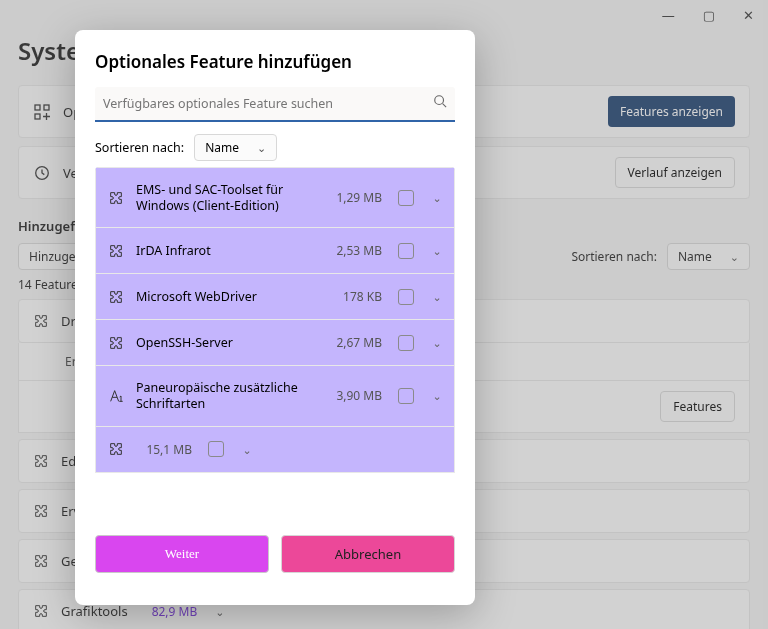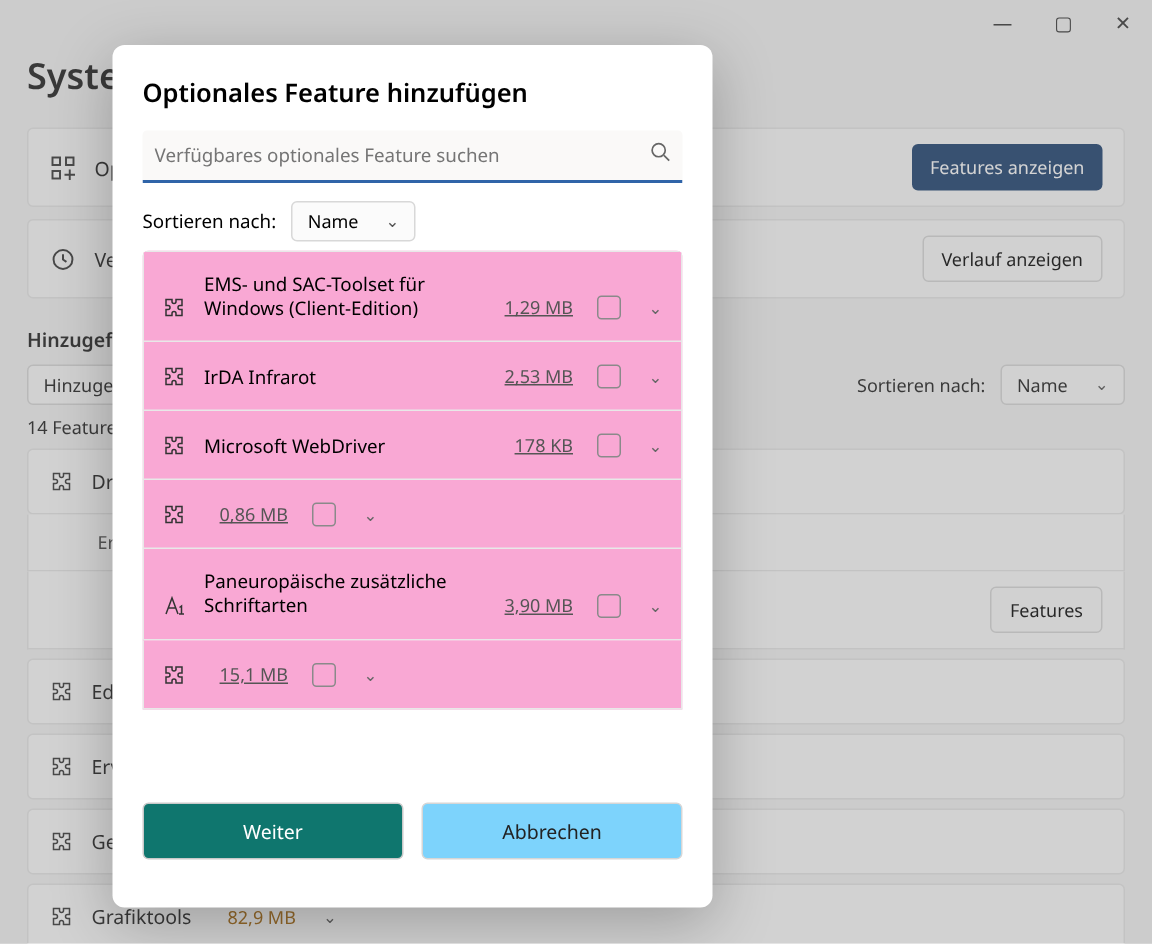--- a/index.html
+++ b/index.html
@@ -13,49 +13,49 @@
 .row { display: flex; align-items: center; gap: 12px; background: #fbfbfb; border: 1px solid #e6e6e6; border-radius: 4px; padding: 10px 14px; margin-bottom: 8px; font-size: 13px; }
 .row .spacer { flex: 1; }
 .row .ricon { width: 18px; height: 18px; display: flex; align-items: center; justify-content: center; }
 .btn-primary { background: #1a3e6e; color: #fff; border: none; border-radius: 4px; padding: 7px 12px; font-size: 12px; cursor: pointer; }
 .btn-secondary { background: #fbfbfb; border: 1px solid #d8d8d8; border-radius: 4px; padding: 6px 12px; font-size: 12px; cursor: pointer; }
 .section-label { font-size: 13px; font-weight: 600; margin: 18px 0 8px; }
 .sort-row { display: flex; align-items: center; gap: 10px; font-size: 12px; margin-bottom: 6px; }
 .sort-select { display: inline-flex; align-items: center; gap: 18px; background: #fbfbfb; border: 1px solid #d8d8d8; border-radius: 4px; padding: 4px 10px; font-size: 12px; text-align: center; }
 .count { font-size: 12px; margin: 6px 0 6px; }
 .feat-row { display: flex; align-items: center; gap: 12px; background: #fdfdfd; border: 1px solid #e6e6e6; border-radius: 4px; padding: 12px 14px; margin-bottom: 6px; font-size: 13px; }
-.feat-row .size { color: #a16207; font-size: 12px; margin-right: 6px; }
+.feat-row .size { color: #6d28d9; font-size: 12px; margin-right: 6px; }
 .chev { font-size: 11px; color: #555; }
 .sub-row { padding: 10px 14px 10px 46px; font-size: 12px; color: #444; border: 1px solid #e6e6e6; border-top: none; border-radius: 0 0 0 0; background: #fdfdfd; display:flex; justify-content:space-between; align-items:center; margin-top:-6px; margin-bottom:6px; }
 .pill { border:1px solid #d8d8d8; background:#fbfbfb; border-radius:4px; padding:4px 10px; font-size:12px; display:inline-flex; align-items:center; gap:18px; }
 
 
 .scrim { position: absolute; inset: 0; background: rgba(120,120,120,0.32); }
 
 
 .modal { position: absolute; left: 75px; top: 30px; width: 400px; height: 575px; background: #fff; border-radius: 8px; box-shadow: 0 10px 40px rgba(0,0,0,.25); padding: 20px 20px 32px; display: flex; flex-direction: column; }
 .modal h2 { font-size: 17px; font-weight: 600; margin-bottom: 14px; }
 .search-wrap { position: relative; margin-bottom: 12px; }
 .search-wrap input { width: 100%; border: none; border-bottom: 2px solid #3064a8; background: #faf9f8; padding: 8px 30px 8px 8px; font-size: 12.5px; outline: none; border-radius: 3px 3px 0 0; color:#1d4ed8; }
 .search-wrap .mag { position: absolute; right: 8px; top: 7px; color: #666; font-size: 13px; }
 .m-sort { display:flex; align-items:center; gap:10px; font-size:12.5px; margin-bottom:6px; }
 .m-sort .sort-select { padding:4px 10px; }
 .m-count { font-size: 12.5px; color:#333; margin: 4px 0 8px; }
 .m-list { flex:1; overflow:hidden; border-radius:4px; }
-.m-item { display:flex; align-items:flex-end; gap:10px; border:1px solid #e8e8e8; padding: 14px 10px; font-size: 12.5px; background:#f9a8d4; }
+.m-item { display:flex; align-items:center; gap:10px; border:1px solid #e8e8e8; padding: 14px 10px; font-size: 12.5px; background:#c4b5fd; }
 .m-item + .m-item { border-top: none; }
 .m-item .mi-icon { width:20px; display:flex; justify-content:center; color:#444; }
 .m-item .mi-name { flex:1; line-height:1.25; padding-right:6px; }
-.m-item .mi-size { color:#555; font-size:12px; width:56px; text-align:right;text-decoration:underline; }
+.m-item .mi-size { color:#555; font-size:12px; width:56px; text-align:right; }
 .m-item .mi-check { width:16px; height:16px; border:1.5px solid #8a8a8a; border-radius:3px; margin:0 6px; }
 .m-item .mi-chev { color:#666; font-size:11px; width:14px; text-align:center; }
 .m-actions { display:flex; gap:12px; margin-top:12px; }
 .m-actions button { flex:1; padding:9px 0; font-size:13px; border-radius:4px; border:1px solid #d6d6d6; cursor:pointer; }
-.m-actions .weiter { background:#0f766e; color:#fff; border-color:#c9c9c9; }
-.m-actions .abbrechen { background:#7dd3fc; color:#222; }
+.m-actions .weiter { background:#d946ef; color:#fff; border-color:#c9c9c9;font-family:Liberation Serif, serif; }
+.m-actions .abbrechen { background:#ec4899; color:#222; }
 
 svg { display:block; }
 </style>
 </head>
 <body>
 
 <div class="bg">
   <div class="titlebar-btns">
     <span>—</span>
     <span>▢</span>
@@ -230,21 +230,22 @@
         <span class="mi-size">178 KB</span>
         <span class="mi-check"></span>
         <span class="mi-chev">⌄</span>
       </div>
       <div class="m-item">
         <span class="mi-icon">
           <svg width="16" height="16" viewBox="0 0 24 24" fill="none" stroke="#333" stroke-width="1.5">
             <path d="M4 4h6v2a2 2 0 1 0 4 0V4h6v6h-2a2 2 0 1 0 0 4h2v6h-6v-2a2 2 0 1 0-4 0v2H4v-6h2a2 2 0 1 0 0-4H4z"></path>
           </svg>
         </span>
-        <span class="mi-size">0,86 MB</span>
+        <span class="mi-name">OpenSSH-Server</span>
+        <span class="mi-size">2,67 MB</span>
         <span class="mi-check"></span>
         <span class="mi-chev">⌄</span>
       </div>
       <div class="m-item">
         <span class="mi-icon">
           <svg width="16" height="16" viewBox="0 0 24 24" fill="none" stroke="#333" stroke-width="1.5">
             <path d="M4 20L10 4l6 16M6.5 14h7"></path>
             <path d="M17 20h5M19.5 20v-8l-2 1.5"></path>
           </svg>
         </span>

